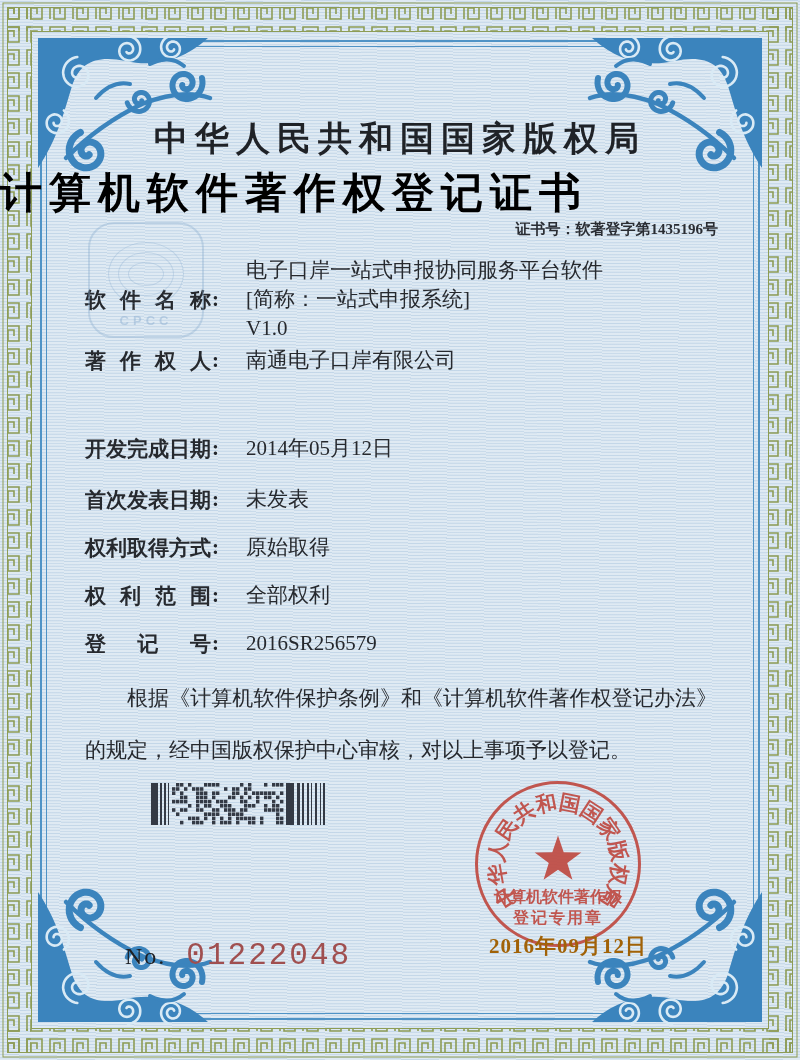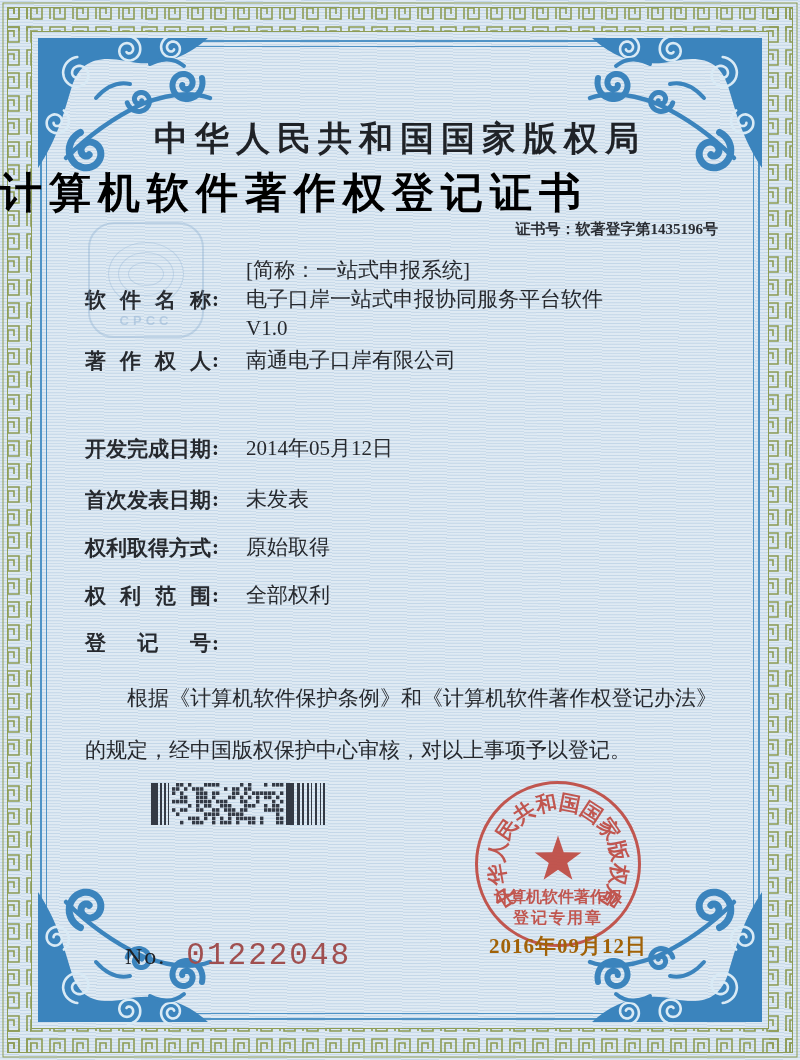--- a/index.html
+++ b/index.html
@@ -191,22 +191,22 @@
 
   <div class="cert-no-line">
     <span>证书号：</span>
     <span>软著登字第1435196号</span>
   </div>
 
   <div class="field-row" style="top:256px">
     <span class="field-label">软件名称</span>
       <span class="field-colon">:</span>
     <span class="field-value">
+      <span class="vline">电子口岸一站式申报协同服务平台软件</span>
       <span class="vline">[简称：一站式申报系统]</span>
-      <span class="vline">电子口岸一站式申报协同服务平台软件</span>
       <span class="vline">V1.0</span>
     </span>
   </div>
 
   <div class="field-row" style="top:346px">
     <span class="field-label">著作权人</span>
       <span class="field-colon">:</span>
     <span class="field-value">
         <span class="vline">南通电子口岸有限公司</span>
       </span>
@@ -240,20 +240,23 @@
     <span class="field-label">权利范围</span>
       <span class="field-colon">:</span>
     <span class="field-value">
         <span class="vline">全部权利</span>
       </span>
   </div>
 
   <div class="field-row" style="top:629px">
     <span class="field-label">登记号</span>
       <span class="field-colon">:</span>
+    <span class="field-value">
+        <span class="vline">2016SR256579</span>
+      </span>
   </div>
 
   <div class="body-par">根据《计算机软件保护条例》和《计算机软件著作权登记办法》的规定，经中国版权保护中心审核，对以上事项予以登记。</div>
 
   <svg id="barcode" width="174" height="42">
       <rect x="0" y="0" width="7" height="42" fill="#343a45"></rect>
       <rect x="9" y="0" width="2" height="42" fill="#343a45"></rect>
       <rect x="13" y="0" width="2" height="42" fill="#343a45"></rect>
       <rect x="17" y="0" width="1" height="42" fill="#343a45"></rect>
       <rect x="21" y="4.2" width="3.4" height="3.6" fill="#343a45"></rect>

